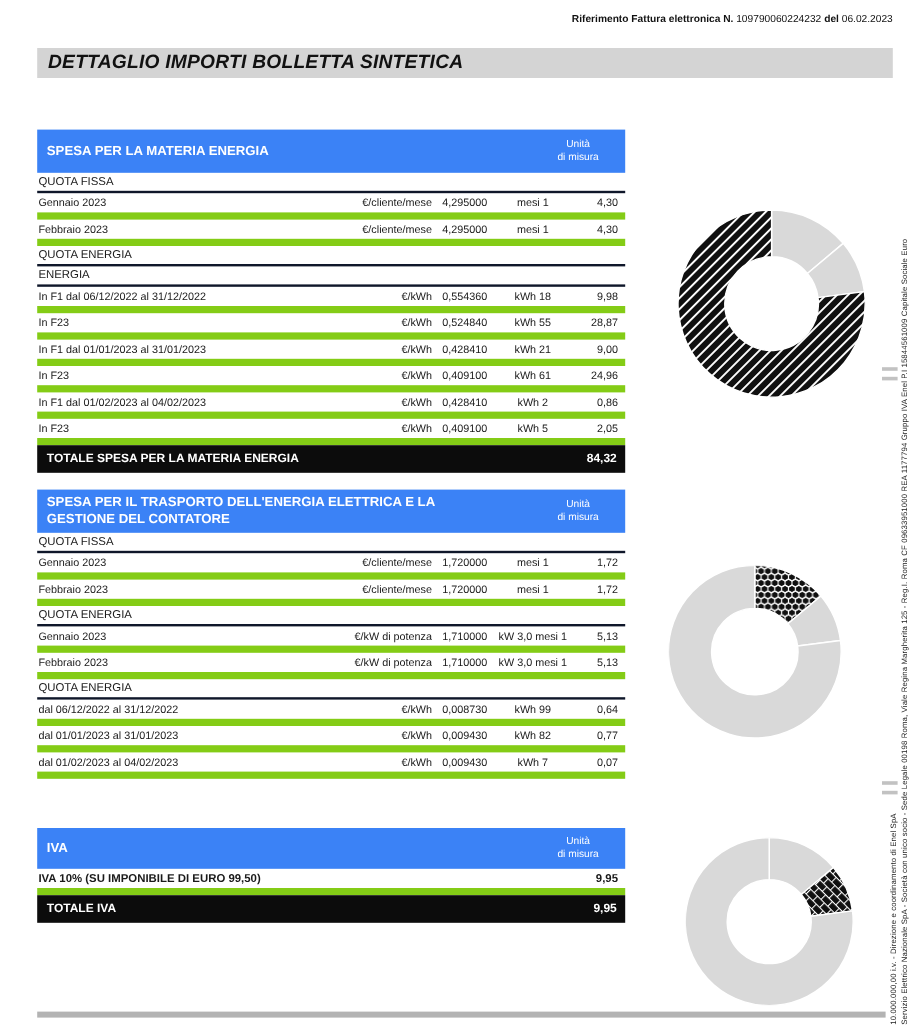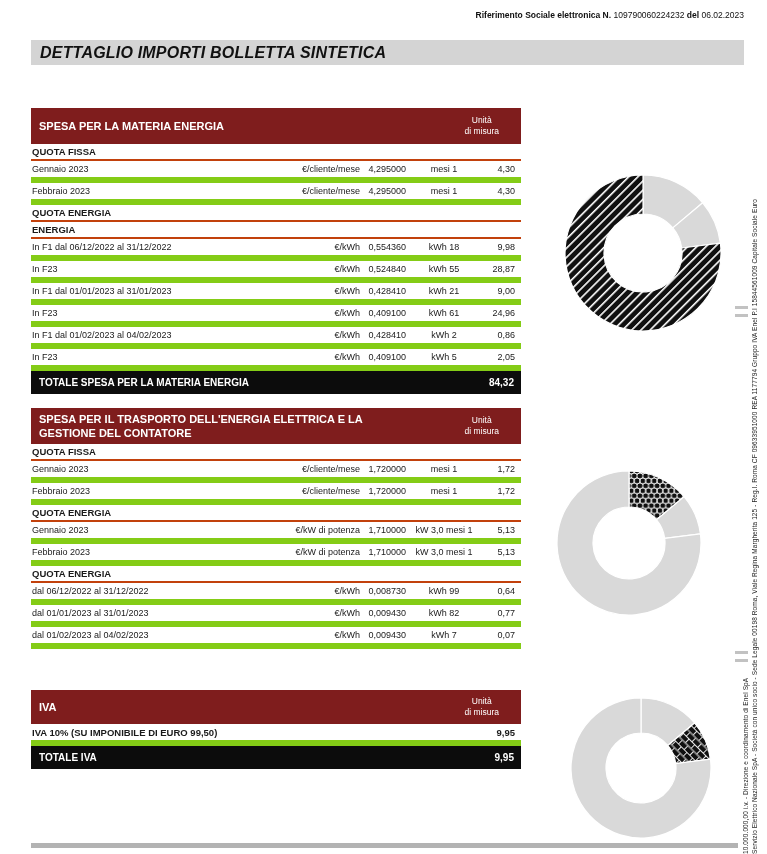--- a/index.html
+++ b/index.html
@@ -4,27 +4,27 @@
 <style>
   html,body{margin:0;padding:0;background:#fff;}
   .page{position:relative;width:767px;height:854px;background:#fff;overflow:hidden;
         font-family:"Liberation Sans",sans-serif;color:#1a1a1a;}
   .ref-line{position:absolute;top:10px;right:23px;font-size:8.5px;white-space:nowrap;color:#111;}
   .ref-line .b{font-weight:700;}
   .title-bar{position:absolute;left:31px;top:40px;width:713px;height:25px;background:#d4d4d4;
              display:flex;align-items:center;padding-left:9px;box-sizing:border-box;
              font-size:16px;font-weight:700;letter-spacing:.2px;color:#111;font-style:italic;}
   .btable{position:absolute;left:31px;width:490px;}
-  .bt-head{position:relative;background:#7f1d1d;color:#fff;display:flex;align-items:center;
+  .bt-head{position:relative;background:#3b82f6;color:#fff;display:flex;align-items:center;
            padding:0 108px 0 8px;box-sizing:border-box;}
   .bt-head .t{font-weight:700;font-size:11px;line-height:1.3;}
   .bt-head .unit{position:absolute;right:22px;top:50%;transform:translateY(-50%);
                  font-size:8.5px;font-weight:400;text-align:center;line-height:1.35;}
-  .sec{height:15px;display:flex;align-items:center;font-weight:700;font-size:9.5px;
-       border-bottom:2px solid #c2410c;padding-left:1px;}
+  .sec{height:15px;display:flex;align-items:center;font-weight:400;font-size:9.5px;
+       border-bottom:2px solid #0f172a;padding-left:1px;}
   .row{display:grid;grid-template-columns:1fr 70px 46px 76px 39px;align-items:center;
        height:22px;border-bottom:6px solid #84cc16;font-size:9px;box-sizing:border-box;}
   .row>div:nth-child(1){padding-left:1px;}
   .row>div:nth-child(2){text-align:right;}
   .row>div:nth-child(3){text-align:right;}
   .row>div:nth-child(4){text-align:center;}
   .row>div:nth-child(5){text-align:right;padding-right:6px;}
   .row.bold{font-weight:700;font-size:9.5px;}
   .bt-total{background:#0c0c0c;color:#fff;display:flex;justify-content:space-between;
             align-items:center;padding:0 7px 0 8px;font-weight:700;font-size:10px;box-sizing:border-box;}
@@ -36,21 +36,21 @@
   .l2{left:742px;}
   .dash{position:absolute;width:13px;height:2.5px;background:#c2c2c2;}
   .bottom-bar{position:absolute;left:31px;top:843px;width:707px;height:5px;background:#b3b3b3;z-index:5;}
 </style>
 </head>
 <body>
 
 <div class="page">
 
   <div class="ref-line">
-    <span class="b">Riferimento Sociale elettronica N.</span>
+    <span class="b">Riferimento Fattura elettronica N.</span>
     <span>109790060224232</span>
     <span class="b">del</span>
     <span>06.02.2023</span>
   </div>
 
   <div class="title-bar">DETTAGLIO IMPORTI BOLLETTA SINTETICA</div>
 
   <div class="btable" style="top: 108px;">
       <div class="bt-head" style="height: 36px;">
         <div class="t">SPESA PER LA MATERIA ENERGIA</div>

